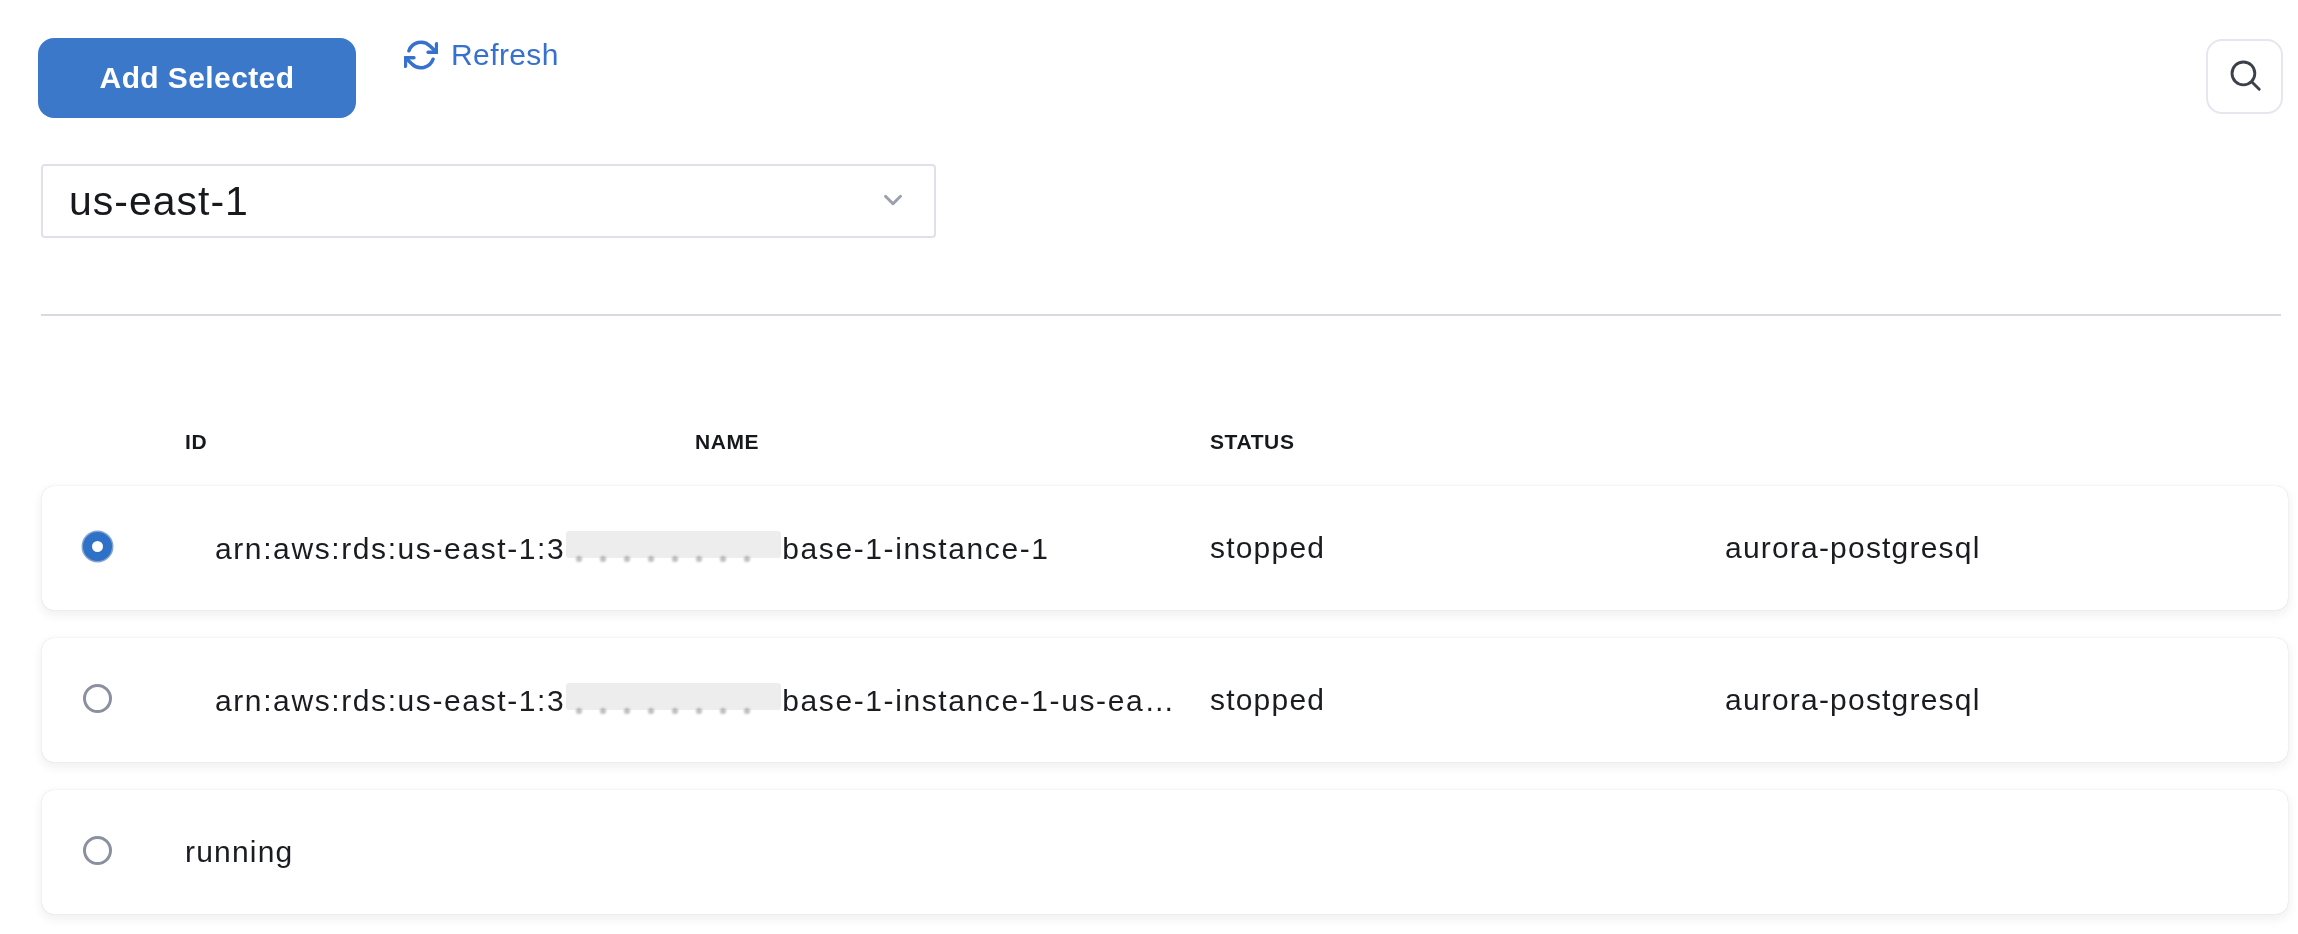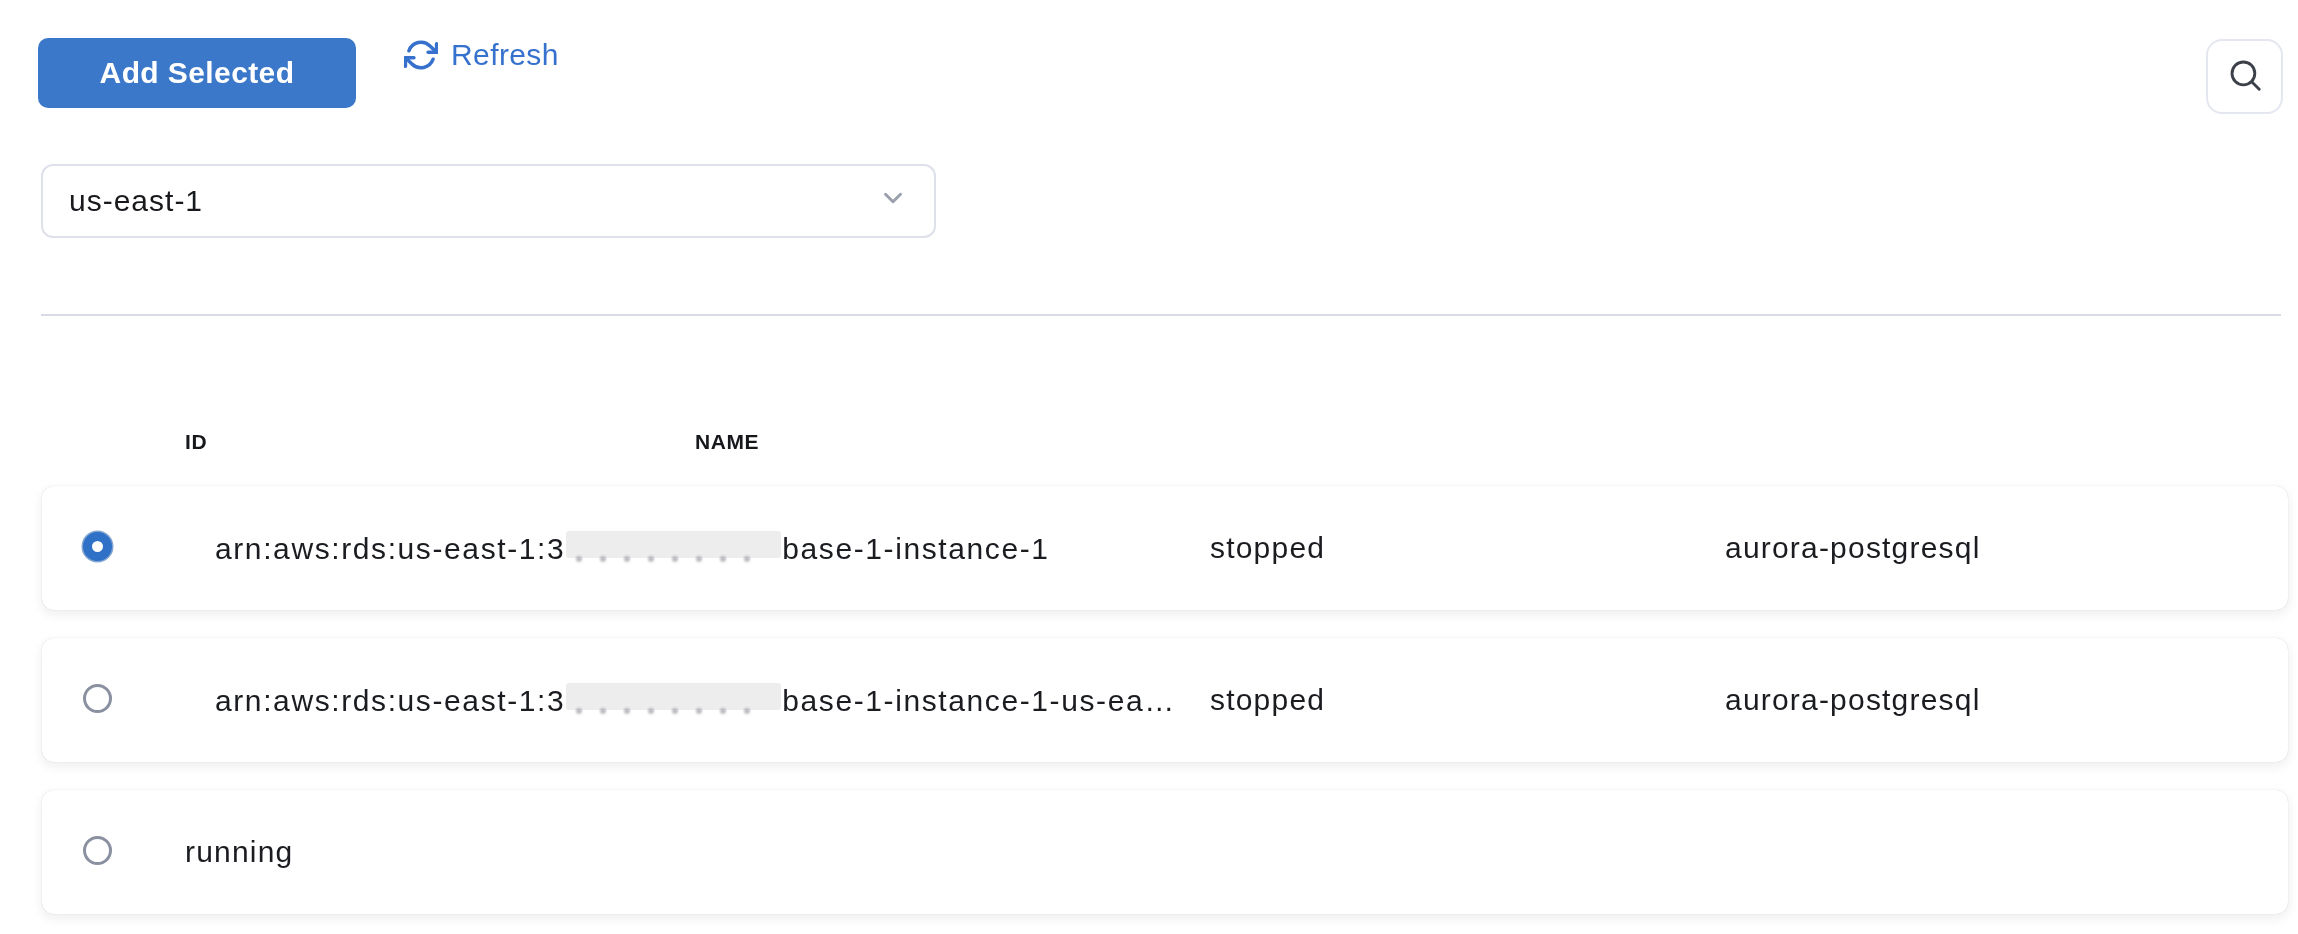--- a/index.html
+++ b/index.html
@@ -4,45 +4,45 @@
 <style>
   html,body{margin:0;padding:0}
   body{
     width:2298px;height:934px;position:relative;overflow:hidden;
     background:#ffffff;color:#1a1c20;
     font-family:"Liberation Sans",sans-serif;
   }
 
   
   .btn-primary{
-    position:absolute;left:38px;top:38px;width:318px;height:70px;
-    border:none;border-radius:10px;background:#3b78c9;color:#ffffff;
+    position:absolute;left:38px;top:38px;width:318px;height:80px;
+    border:none;border-radius:16px;background:#3b78c9;color:#ffffff;
     font-family:inherit;font-size:30px;font-weight:bold;letter-spacing:.4px;
     display:flex;align-items:center;justify-content:center;cursor:pointer;
   }
   .refresh-link{
     position:absolute;left:404px;top:38px;height:70px;
     display:flex;align-items:flex-start;gap:13px;
     color:#3571cd;font-size:30px;letter-spacing:.4px;
     text-decoration:none;cursor:pointer;
   }
   .refresh-link svg{display:block}
   .search-btn{
     position:absolute;left:2206px;top:39px;width:77px;height:75px;
     box-sizing:border-box;border:2px solid #e4e6f0;border-radius:16px;
     background:#ffffff;display:flex;align-items:center;justify-content:center;
     cursor:pointer;padding:0;
   }
 
   
   .region-select{
     position:absolute;left:41px;top:164px;width:895px;height:74px;
-    box-sizing:border-box;border:2px solid #dfe1ea;border-radius:12px;
+    box-sizing:border-box;border:2px solid #dfe1ea;border-radius:4px;
     background:#fff;display:flex;align-items:center;padding:0 26px;
-    font-size:30px;letter-spacing:1px;color:#17191d;cursor:pointer;
+    font-size:41px;letter-spacing:1px;color:#17191d;cursor:pointer;
   }
   .region-select .chevron{margin-left:auto}
 
   
   .divider{
     position:absolute;left:41px;top:314px;width:2240px;height:2px;
     background:#d7dae2;
   }
 
   
@@ -115,20 +115,21 @@
       </svg>
     </span>
   </div>
 
   <div class="divider"></div>
 
   <div class="table-header">
     <div></div>
     <div>ID</div>
     <div>NAME</div>
+    <div>STATUS</div>
   </div>
 
   <div class="rows">
 
     <div class="row-card">
       <div>
         <span class="radio selected"></span>
       </div>
       <div class="cell-id">
         <span>arn:aws:rds:us-east-1:3</span><span class="redacted"></span><span>base-1-instance-1</span>

